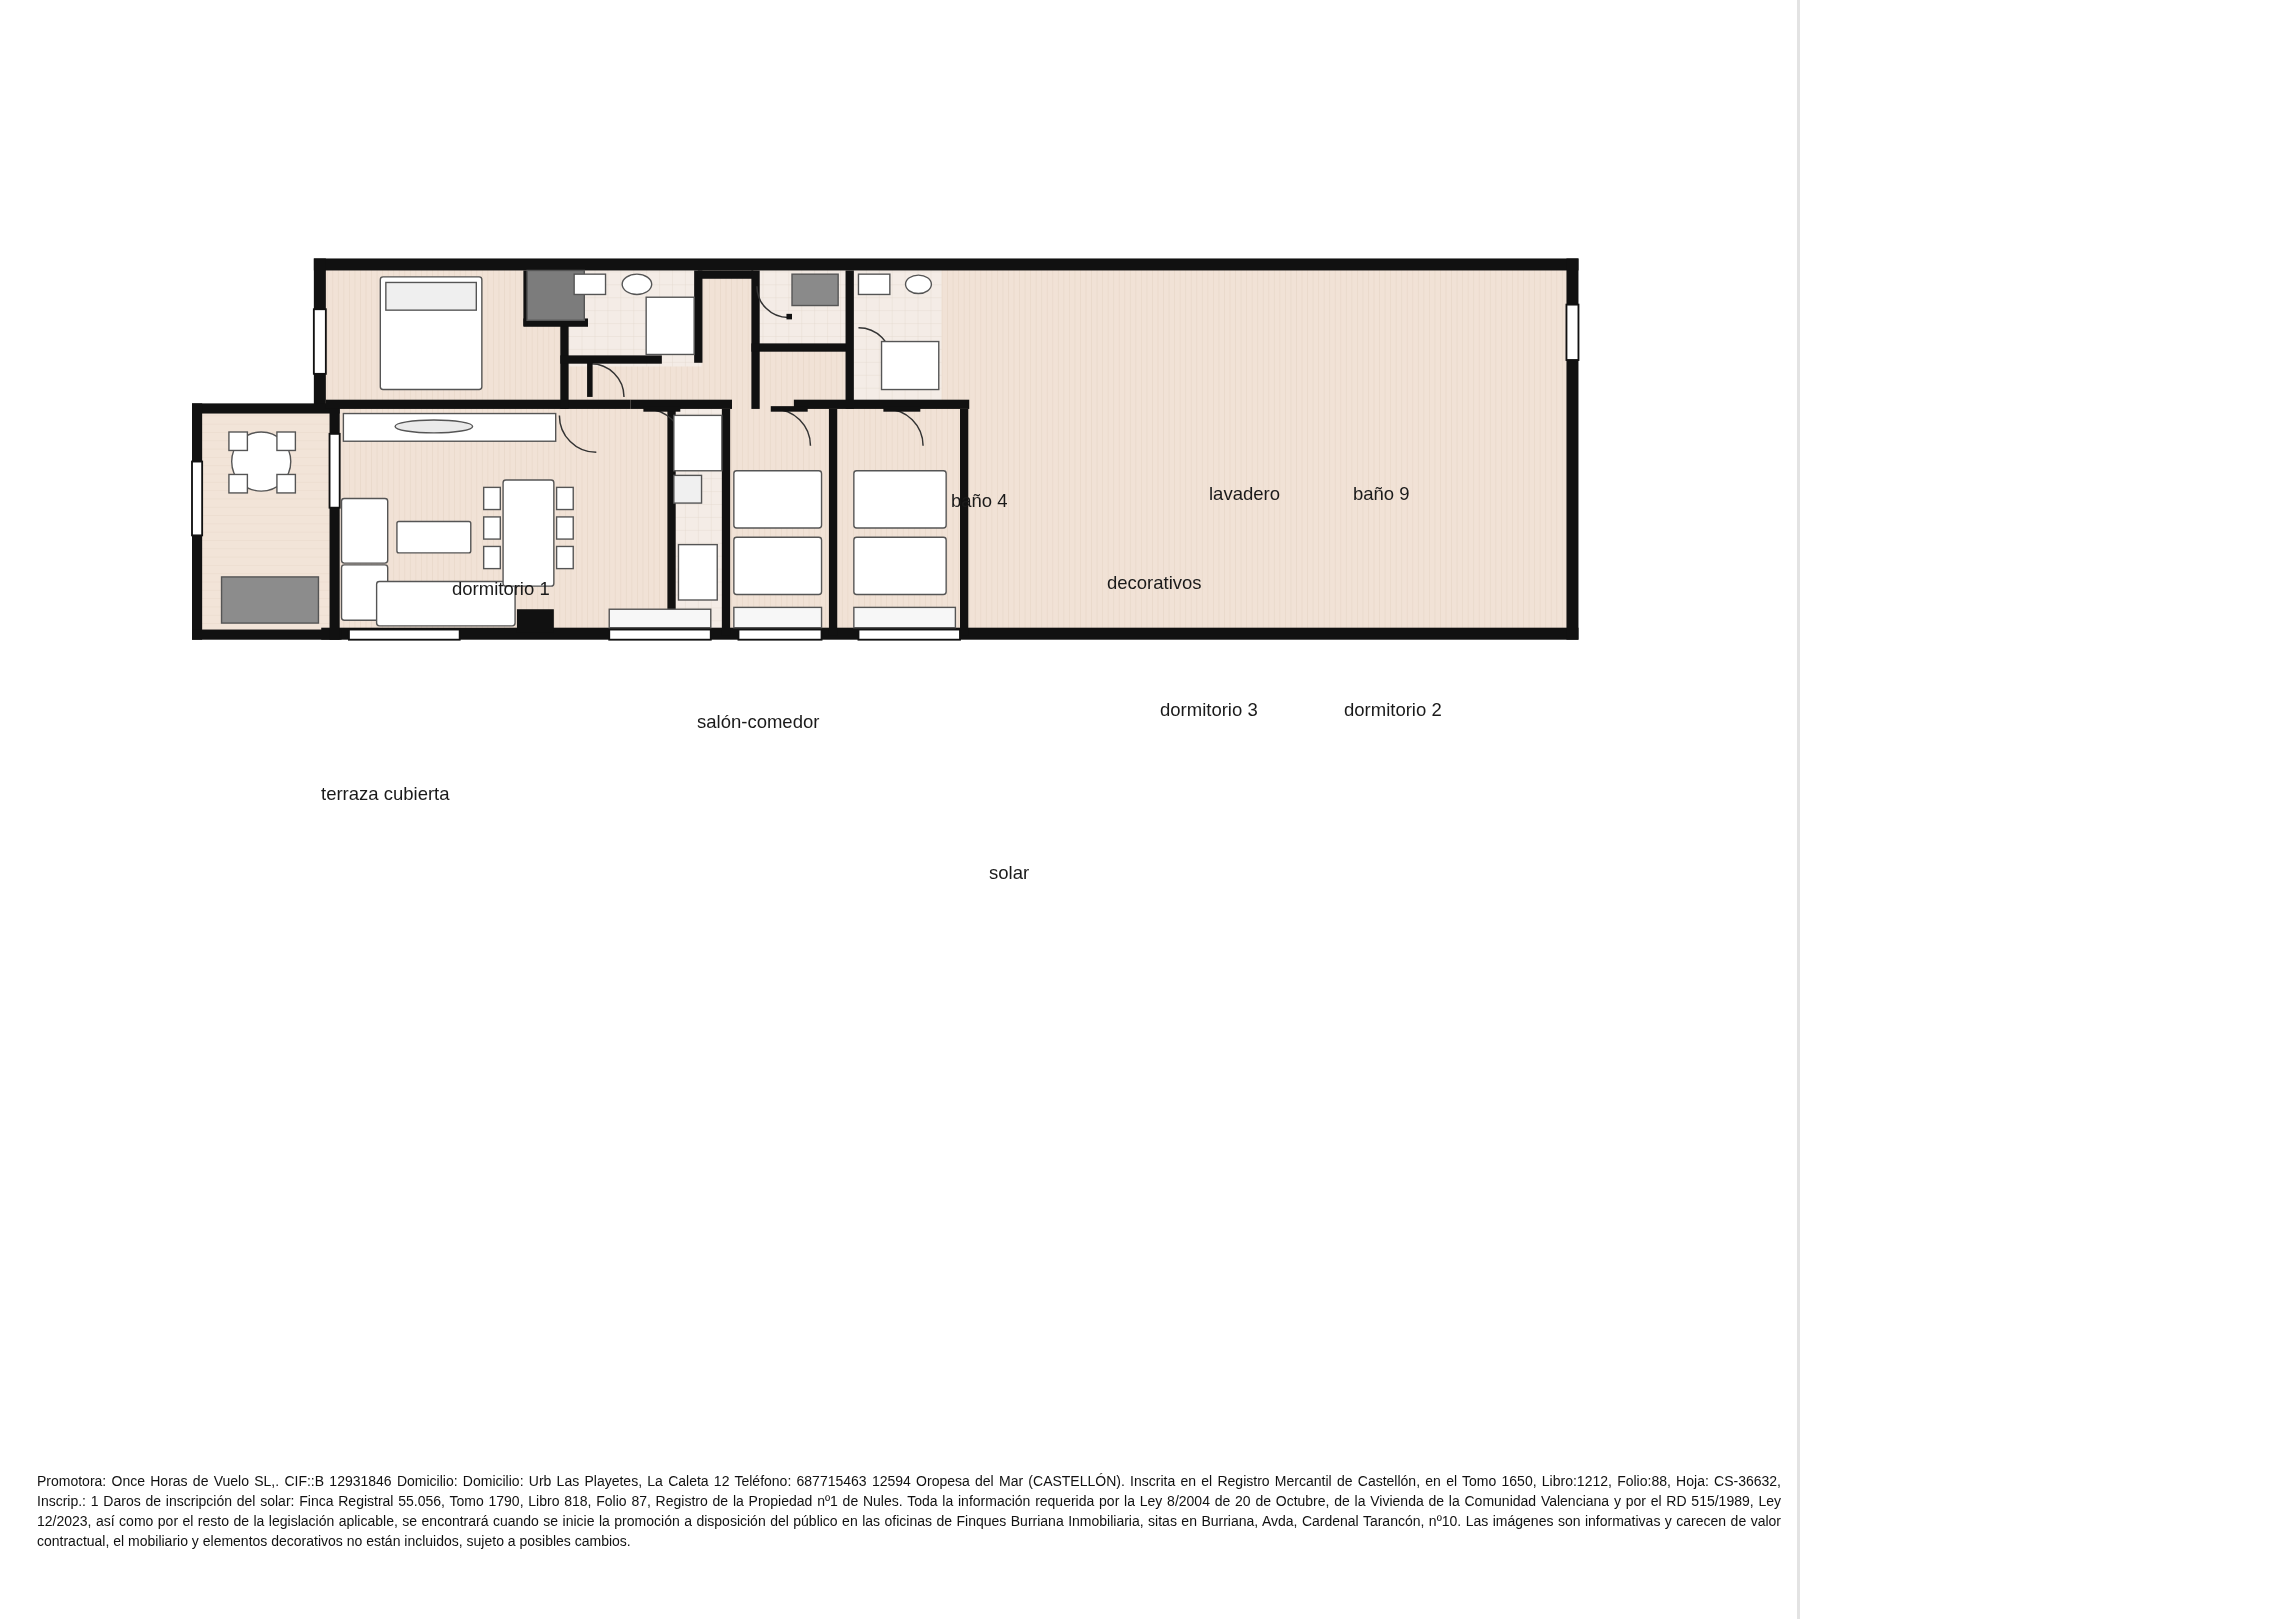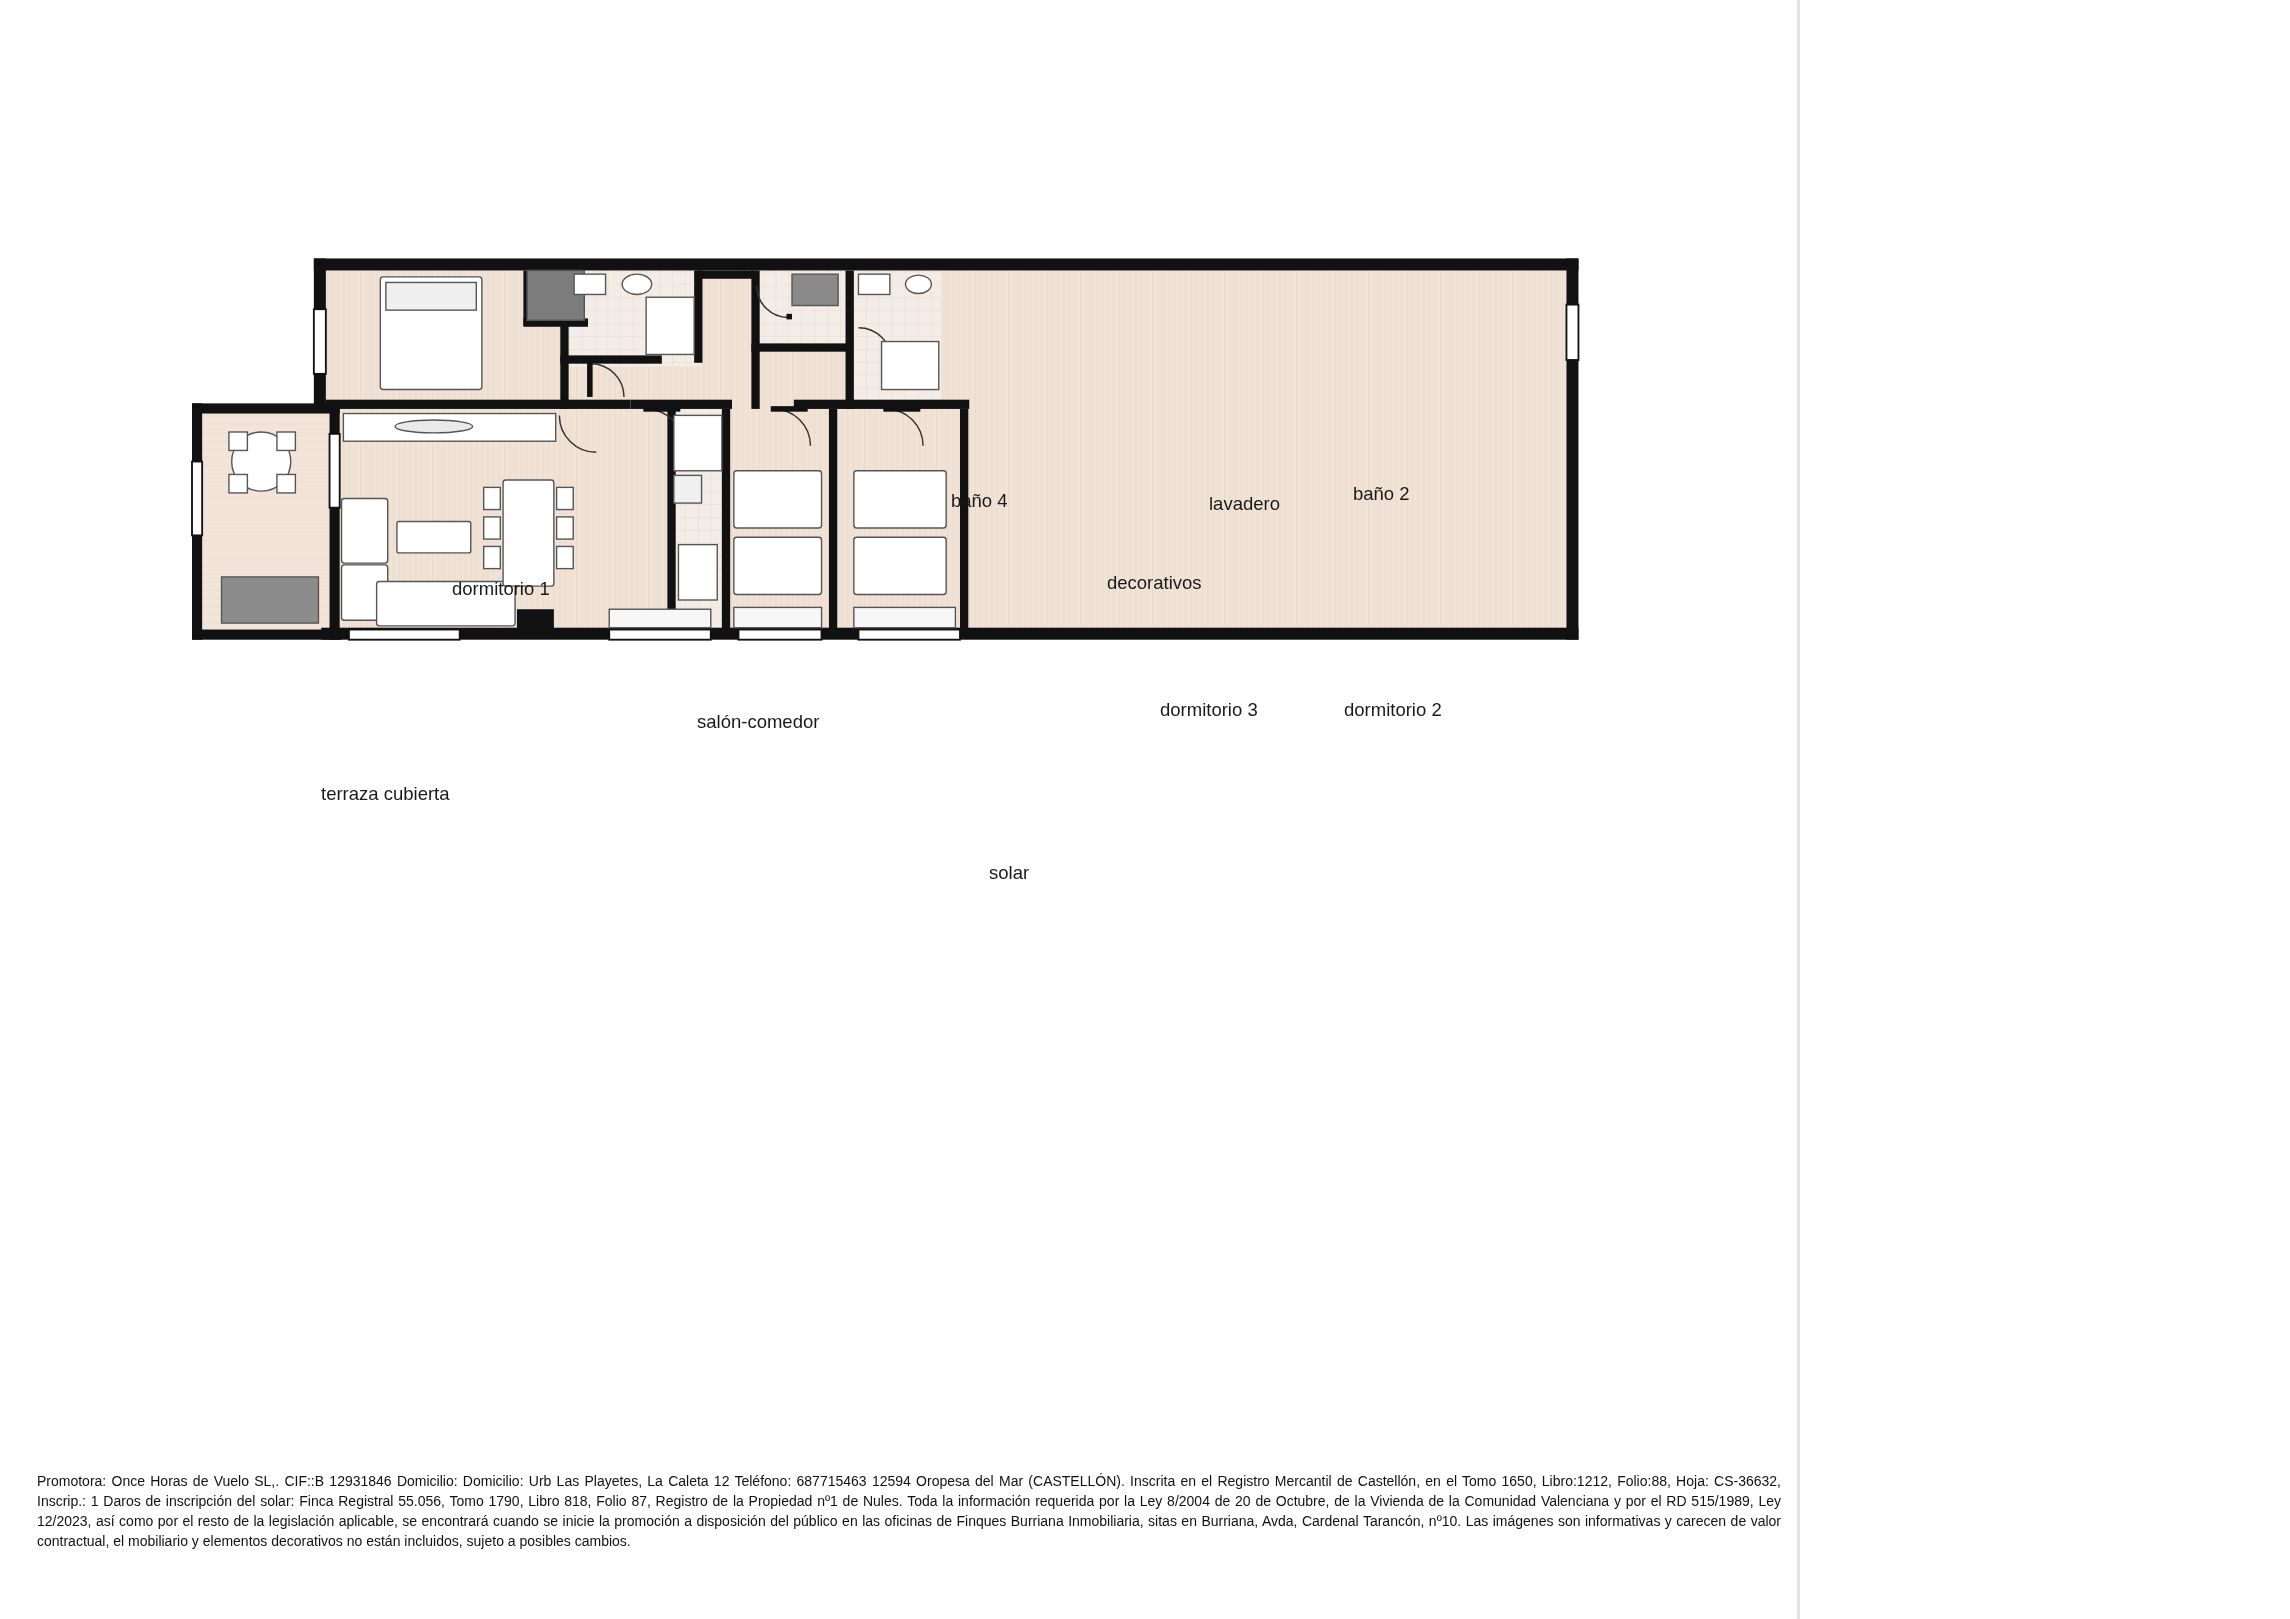--- a/index.html
+++ b/index.html
@@ -193,22 +193,22 @@
       <rect x="795" y="658" width="95" height="22" fill="#f7f7f7"></rect>
       <rect x="925" y="658" width="110" height="22" fill="#f7f7f7"></rect>
       <rect x="660" y="660" width="110" height="20" fill="#f7f7f7"></rect>
     </g>
   </svg>
 
   <div class="watermark">finques Burriana</div>
 
   <div class="room-label" style="left:452px; top:578px;text-align:center;">dormitorio 1</div>
   <div class="room-label" style="left:951px; top:490px;">baño 4</div>
-  <div class="room-label" style="left:1209px; top:493px;">lavadero</div>
-  <div class="room-label" style="left:1353px; top:483px;">baño 2</div>
+  <div class="room-label" style="left:1209px; top:483px;">lavadero</div>
+  <div class="room-label" style="left:1353px; top:483px;">baño 9</div>
   <div class="room-label" style="left:1107px; top:572px;">decorativos</div>
   <div class="room-label" style="left:657px; top:711px;margin-left:40px;">salón-comedor</div>
   <div class="room-label" style="left:321px; top:783px;">terraza cubierta</div>
   <div class="room-label" style="left:989px; top:862px;">solar</div>
   <div class="room-label" style="left:1160px; top:699px;">dormitorio 3</div>
   <div class="room-label" style="left:1344px; top:699px;">dormitorio 2</div>
 
   <div class="legal">Promotora: Once Horas de Vuelo SL,. CIF::B 12931846 Domicilio: Domicilio: Urb Las Playetes, La Caleta 12 Teléfono: 687715463 12594 Oropesa del Mar (CASTELLÓN). Inscrita en el Registro Mercantil de Castellón, en el Tomo 1650, Libro:1212, Folio:88, Hoja: CS-36632, Inscrip.: 1 Daros de inscripción del solar: Finca Registral 55.056, Tomo 1790, Libro 818, Folio 87, Registro de la Propiedad nº1 de Nules. Toda la información requerida por la Ley 8/2004 de 20 de Octubre, de la Vivienda de la Comunidad Valenciana y por el RD 515/1989, Ley 12/2023, así como por el resto de la legislación aplicable, se encontrará cuando se inicie la promoción a disposición del público en las oficinas de Finques Burriana Inmobiliaria, sitas en Burriana, Avda, Cardenal Tarancón, nº10. Las imágenes son informativas y carecen de valor contractual, el mobiliario y elementos decorativos no están incluidos, sujeto a posibles cambios.</div>
 
   <div class="panel-divider"></div>

